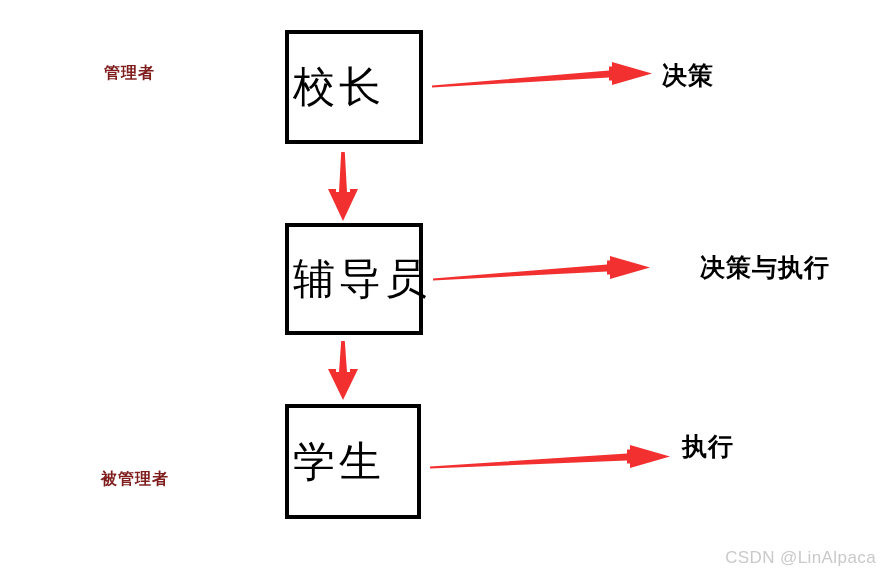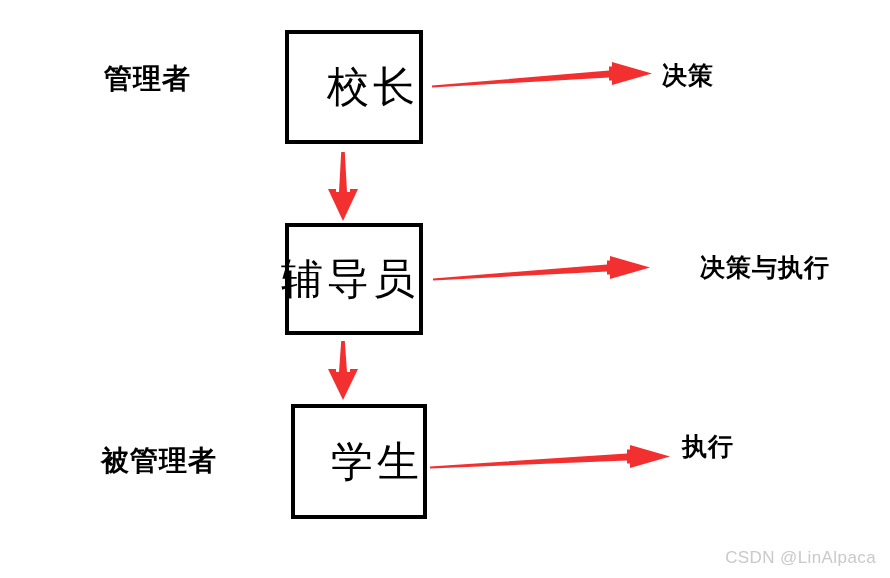--- a/index.html
+++ b/index.html
@@ -18,49 +18,49 @@
   }
 
   
   .node-box {
     position: absolute;
     box-sizing: border-box;
     background: #ffffff;
     border: 4px solid #000000;
     display: flex;
     align-items: center;
-    justify-content: flex-end;
+    justify-content: flex-start;
   }
   .node-label {
     font-family: "DejaVu Serif", "Liberation Serif", serif;
     font-size: 42px;
     line-height: 1;
     color: #000000;
     letter-spacing: 4px;
     white-space: nowrap;
     text-indent: 4px;
   }
 
   #box-principal { left: 285px; top: 30px;  width: 138px; height: 114px; }
-  #box-counselor { left: 285px; top: 223px; width: 138px; height: 112px; padding-left: 16px; }
-  #box-student   { left: 291px; top: 404px; width: 136px; height: 115px; }
+  #box-counselor { left: 285px; top: 223px; width: 138px; height: 112px; }
+  #box-student   { left: 285px; top: 404px; width: 136px; height: 115px; }
 
   
   .role-label {
     position: absolute;
     font-family: Liberation Sans, sans-serif;
-    font-size: 28px;
+    font-size: 16px;
     line-height: 1;
-    color: #000000;
+    color: #7f1d1d;
     letter-spacing: 1px;
     white-space: nowrap;
     font-weight: 600;
   }
   #role-manager   { left: 104px; top: 65px; }
-  #role-managed   { left: 101px; top: 447px; }
+  #role-managed   { left: 101px; top: 471px; }
 
   
   .outcome-label {
     position: absolute;
     font-family: Liberation Sans, sans-serif;
     font-size: 25px;
     line-height: 1;
     color: #000000;
     letter-spacing: 1px;
     white-space: nowrap;

